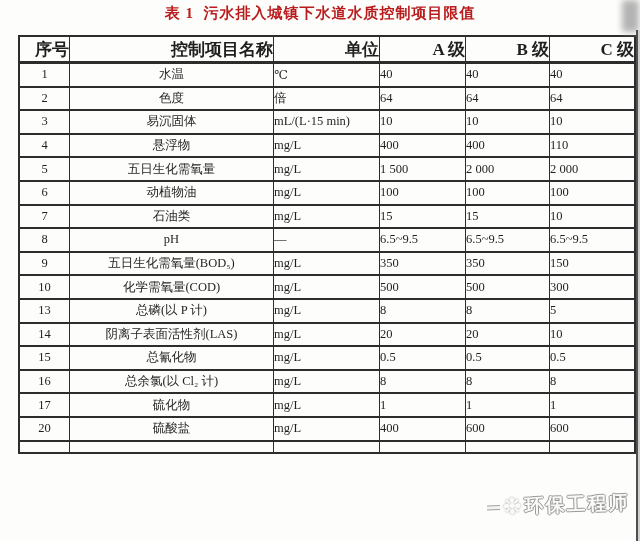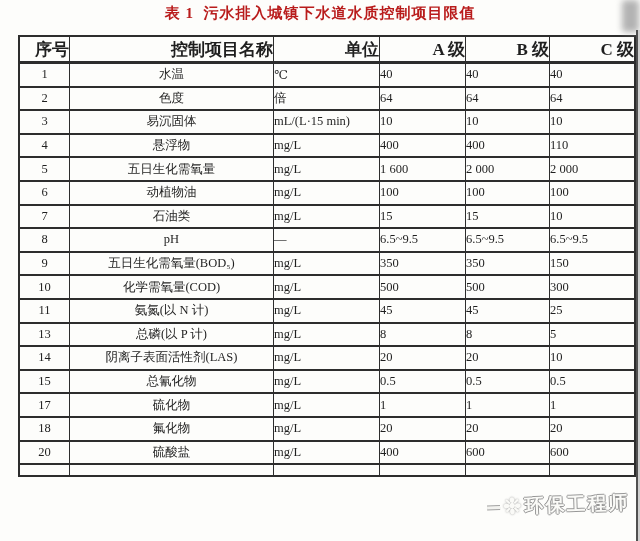--- a/index.html
+++ b/index.html
@@ -178,21 +178,21 @@
           <td class="col1">悬浮物</td>
           <td class="col2">mg/L</td>
           <td class="col3">400</td>
           <td class="col4">400</td>
           <td class="col5">110</td>
         </tr>
         <tr>
           <td class="col0">5</td>
           <td class="col1">五日生化需氧量</td>
           <td class="col2">mg/L</td>
-          <td class="col3">1 600</td>
+          <td class="col3">1 500</td>
           <td class="col4">2 000</td>
           <td class="col5">2 000</td>
         </tr>
         <tr>
           <td class="col0">6</td>
           <td class="col1">动植物油</td>
           <td class="col2">mg/L</td>
           <td class="col3">100</td>
           <td class="col4">100</td>
           <td class="col5">100</td>
@@ -223,28 +223,20 @@
         </tr>
         <tr>
           <td class="col0">10</td>
           <td class="col1">化学需氧量(COD)</td>
           <td class="col2">mg/L</td>
           <td class="col3">500</td>
           <td class="col4">500</td>
           <td class="col5">300</td>
         </tr>
         <tr>
-          <td class="col0">11</td>
-          <td class="col1">氨氮(以 N 计)</td>
-          <td class="col2">mg/L</td>
-          <td class="col3">45</td>
-          <td class="col4">45</td>
-          <td class="col5">25</td>
-        </tr>
-        <tr>
           <td class="col0">13</td>
           <td class="col1">总磷(以 P 计)</td>
           <td class="col2">mg/L</td>
           <td class="col3">8</td>
           <td class="col4">8</td>
           <td class="col5">5</td>
         </tr>
         <tr>
           <td class="col0">14</td>
           <td class="col1">阴离子表面活性剂(LAS)</td>
@@ -255,34 +247,34 @@
         </tr>
         <tr>
           <td class="col0">15</td>
           <td class="col1">总氰化物</td>
           <td class="col2">mg/L</td>
           <td class="col3">0.5</td>
           <td class="col4">0.5</td>
           <td class="col5">0.5</td>
         </tr>
         <tr>
+          <td class="col0">16</td>
+          <td class="col1">总余氯(以 Cl₂ 计)</td>
+          <td class="col2">mg/L</td>
+          <td class="col3">8</td>
+          <td class="col4">8</td>
+          <td class="col5">8</td>
+        </tr>
+        <tr>
           <td class="col0">17</td>
           <td class="col1">硫化物</td>
           <td class="col2">mg/L</td>
           <td class="col3">1</td>
           <td class="col4">1</td>
           <td class="col5">1</td>
-        </tr>
-        <tr>
-          <td class="col0">18</td>
-          <td class="col1">氟化物</td>
-          <td class="col2">mg/L</td>
-          <td class="col3">20</td>
-          <td class="col4">20</td>
-          <td class="col5">20</td>
         </tr>
         <tr>
           <td class="col0">20</td>
           <td class="col1">硫酸盐</td>
           <td class="col2">mg/L</td>
           <td class="col3">400</td>
           <td class="col4">600</td>
           <td class="col5">600</td>
         </tr>
         <tr class="partial">

